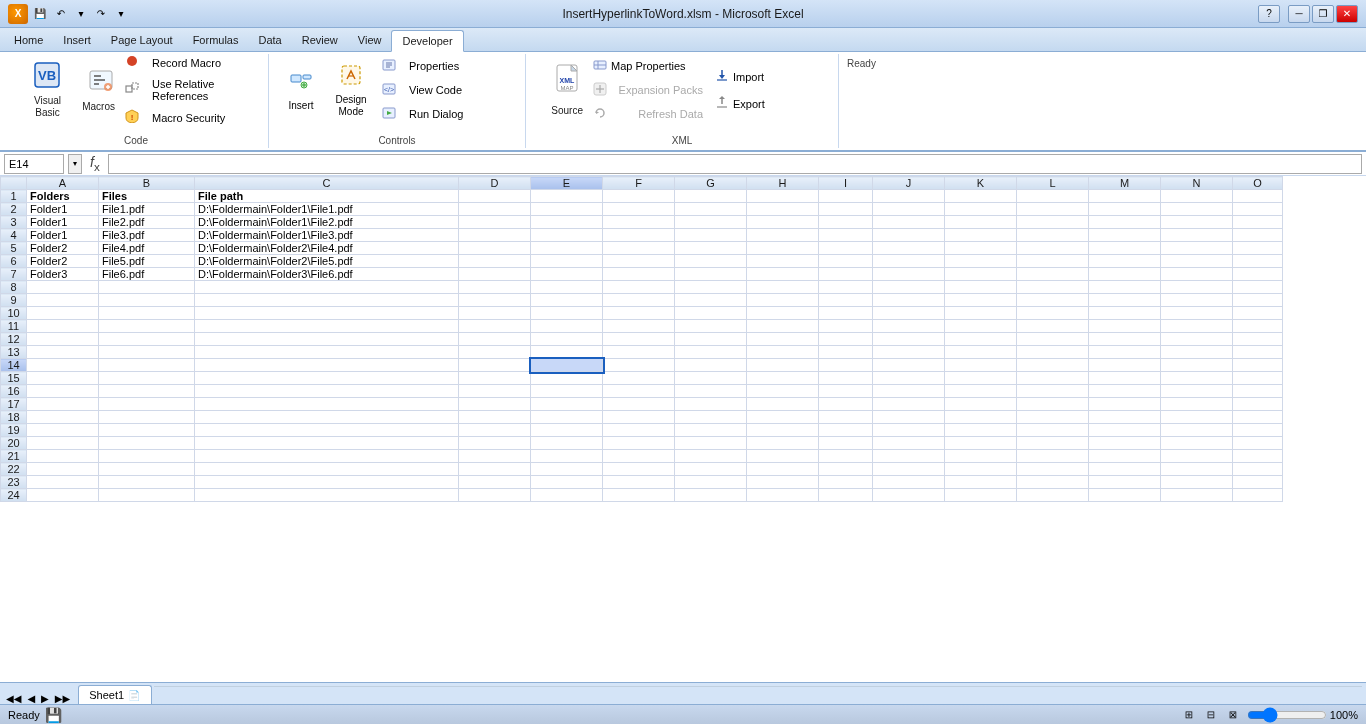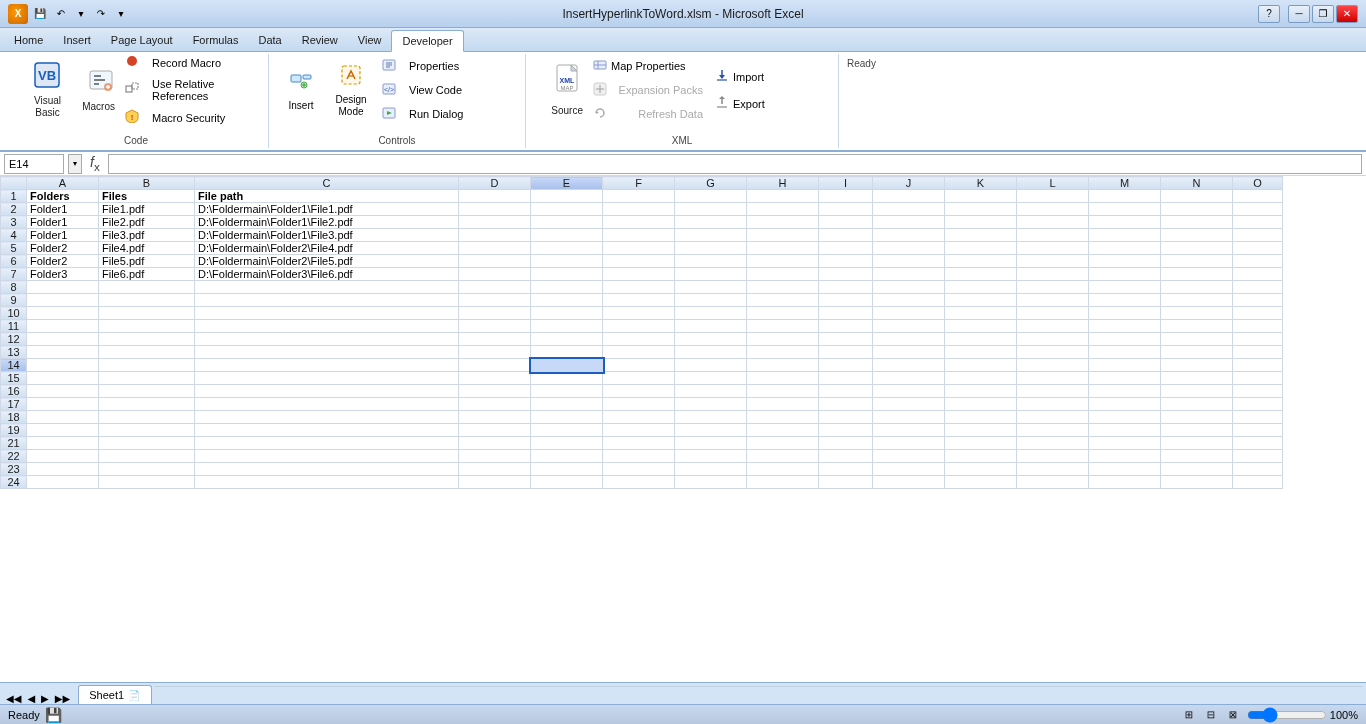--- a/index.html
+++ b/index.html
@@ -939,20 +939,38 @@
           <td></td>
           <td></td>
           <td></td>
           <td></td>
           <td></td>
           <td></td>
           <td></td>
           <td></td>
         </tr>
         <tr>
+          <td class="row-num">20</td>
+          <td></td>
+          <td></td>
+          <td></td>
+          <td></td>
+          <td></td>
+          <td></td>
+          <td></td>
+          <td></td>
+          <td></td>
+          <td></td>
+          <td></td>
+          <td></td>
+          <td></td>
+          <td></td>
+          <td></td>
+        </tr>
+        <tr>
           <td class="row-num">21</td>
           <td></td>
           <td></td>
           <td></td>
           <td></td>
           <td></td>
           <td></td>
           <td></td>
           <td></td>
           <td></td>

